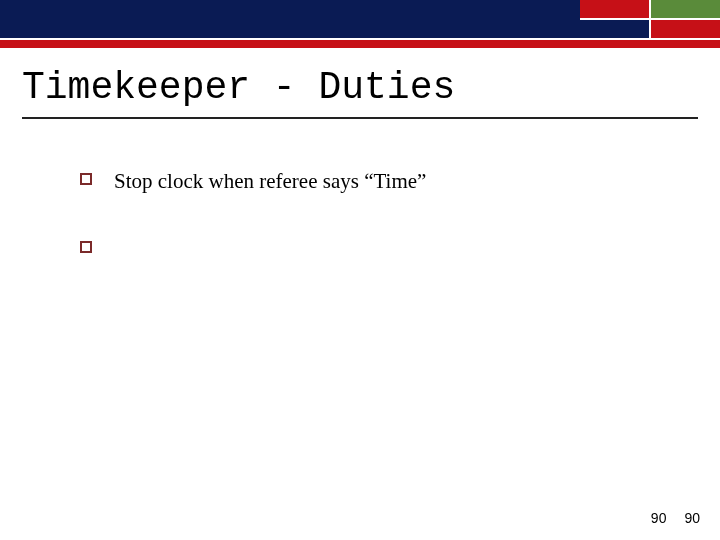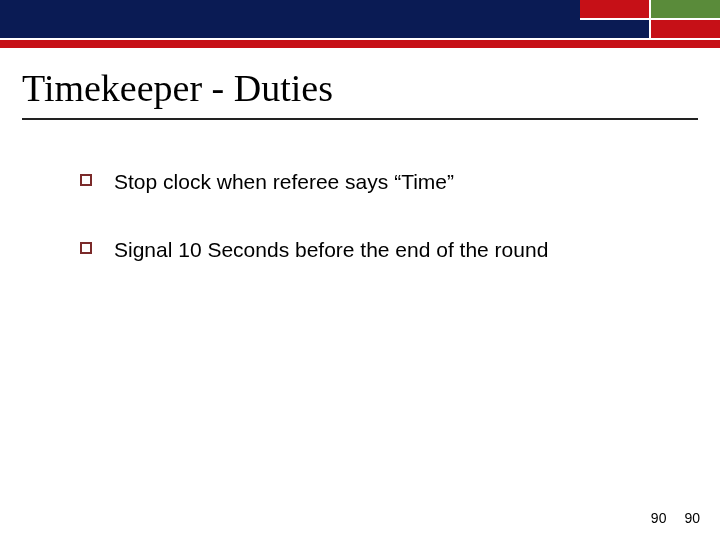--- a/index.html
+++ b/index.html
@@ -33,21 +33,21 @@
     width: 100%;
     height: 8px;
     background: #c61017;
     margin-top: 2px;
   }
   .title {
     font-size: 38px;
     color: #000;
     padding: 18px 0 8px 22px;
     font-weight: 400;
-    font-family: Liberation Serif, serif;
+    font-family: Liberation Mono, monospace;
   }
   .divider {
     margin: 0 22px;
     border: none;
     border-top: 2px solid #222;
   }
   .content {
     padding: 48px 30px 0 80px;
   }
   .item {
@@ -59,21 +59,21 @@
     width: 12px;
     height: 12px;
     border: 2px solid #7b2a2a;
     margin-top: 6px;
     margin-right: 22px;
     flex-shrink: 0;
   }
   .item-text {
     font-size: 21px;
     color: #000;
-    font-family: Liberation Sans, sans-serif;
+    font-family: Liberation Serif, serif;
     line-height: 1.35;
   }
   .footer {
     position: absolute;
     bottom: 14px;
     right: 20px;
     display: flex;
     gap: 18px;
     font-size: 14px;
     color: #000;
@@ -100,21 +100,20 @@
   <h1 class="title">Timekeeper - Duties</h1>
   <hr class="divider">
 
   <div class="content">
     <div class="item">
       <div class="marker"></div>
       <div class="item-text">Stop clock when referee says “Time”</div>
     </div>
     <div class="item">
       <div class="marker"></div>
-      <div class="item-text">Signal 10 Seconds before the end of the round</div>
     </div>
   </div>
 
   <div class="footer">
     <span>90</span>
     <span>90</span>
   </div>
 
 </div>
 

